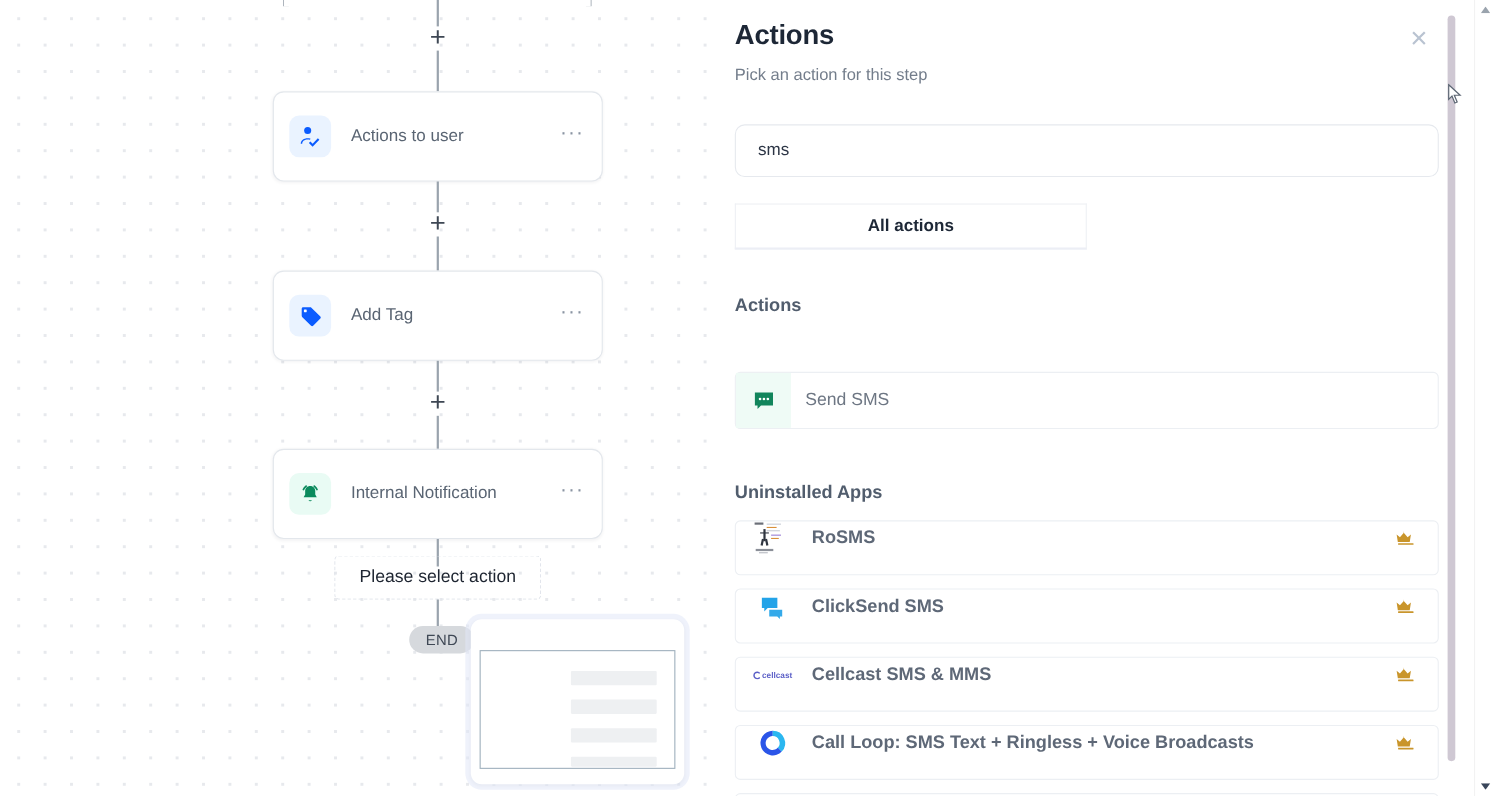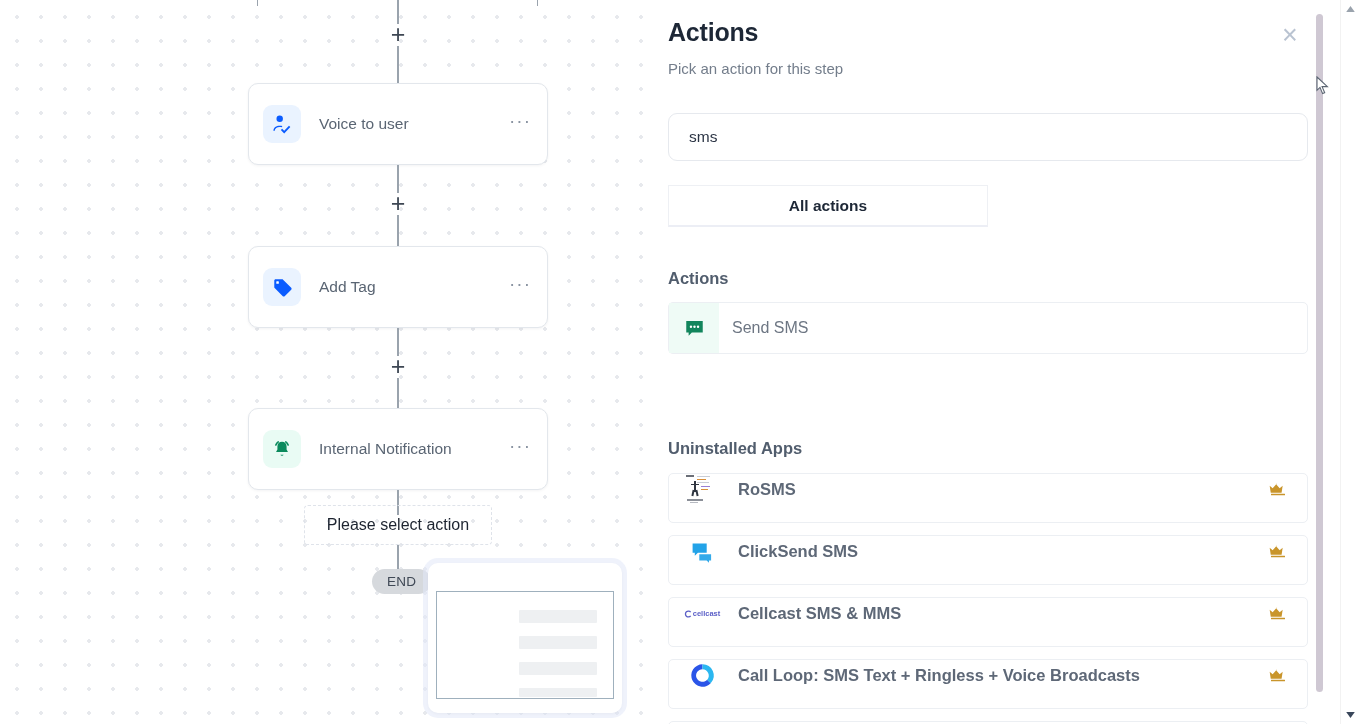--- a/index.html
+++ b/index.html
@@ -135,21 +135,21 @@
   .sec-head {
     position: absolute; left: 20px;
     font-size: 16.5px; font-weight: 700; color: #515d6d;
   }
 
   .row {
     position: absolute; left: 20px; width: 640px;
     border: 1px solid #eceff3; border-radius: 5px;
     background: #fff; display: flex; align-items: center; cursor: pointer;
   }
-  .row-action { height: 52px; }
+  .row-action { height: 52px; margin-top: 36px; }
   .row-app { height: 50px; padding: 0 16px 17px 14px; }
 
   .act-ico {
     width: 50px; height: 100%; background: #effbf6;
     display: flex; align-items: center; justify-content: center; flex: 0 0 50px;
   }
   .act-label { margin-left: 13px; font-size: 16px; color: #6d7683; }
 
   .app-ico {
     width: 38px; height: 36px; flex: 0 0 38px;
@@ -201,21 +201,21 @@
     <div class="vline" style="top:46px;height:37px;"></div>
 
     <div class="node" style="top:83px;">
       <div class="node-ico ico-blue">
         <svg width="22" height="22" viewBox="0 0 24 24" fill="#0b5cff">
           <circle cx="9.5" cy="6.2" r="3.5"></circle>
           <path d="M2.6 19.4c0-3.5 3.1-5.6 6.9-5.6 1 0 2 .15 2.9.44l-.7 1.2c-.7-.2-1.5-.3-2.2-.3-3 0-5.4 1.5-5.4 4.26z"></path>
           <path d="M12.2 17.1l2.2 2.3 5.2-5.6 1.5 1.45-6.7 7.1-3.7-3.8z"></path>
         </svg>
       </div>
-      <div class="node-label">Voice to user</div>
+      <div class="node-label">Actions to user</div>
       <div class="dots">···</div>
     </div>
 
     <div class="vline" style="top:165px;height:28px;"></div>
     <div class="plus" style="top:193px;">+</div>
     <div class="vline" style="top:215px;height:31px;"></div>
 
     <div class="node" style="top:246px;">
       <div class="node-ico ico-blue">
         <svg width="21" height="21" viewBox="0 0 24 24" fill="#0b5cff">

